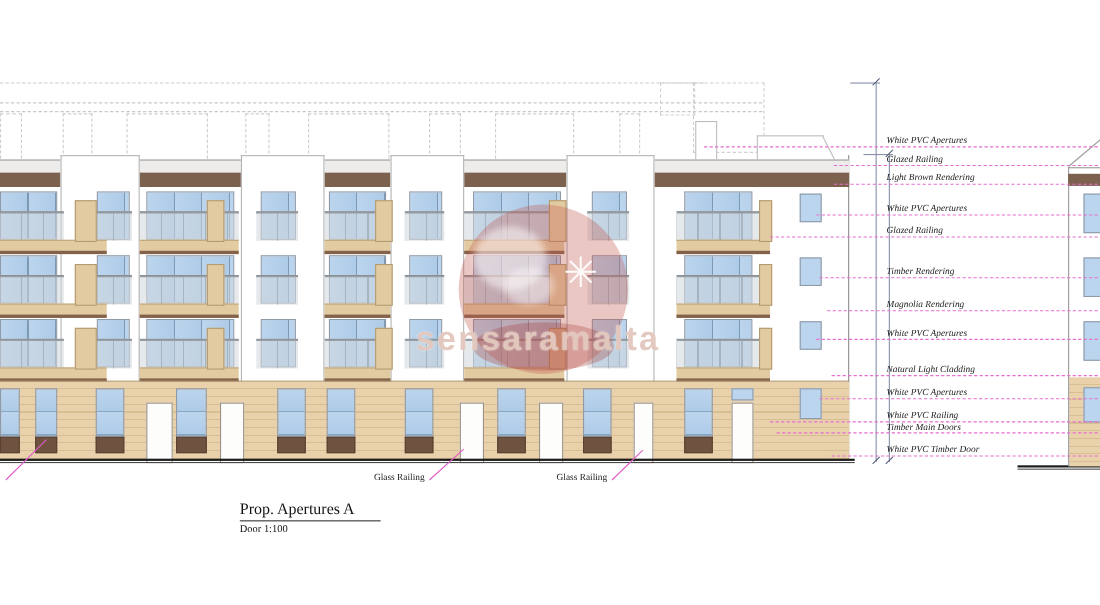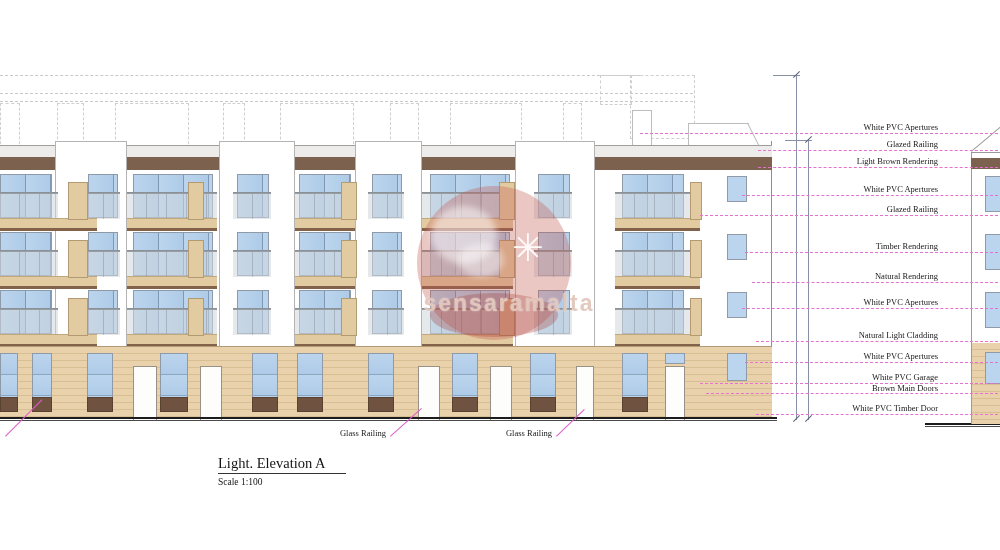--- a/index.html
+++ b/index.html
@@ -44,38 +44,38 @@
   
   .frb{position:absolute;background:#fff;}
   .frb-clad{position:absolute;background:repeating-linear-gradient(180deg,#e8d1ab 0,#e8d1ab 6px,#d8be93 6px,#d8be93 7px);}
 
   
   .dim{position:absolute;background:#8890a8;}
   .dimslash{position:absolute;width:9px;height:1px;background:#55607a;transform:rotate(-45deg);}
 
   
   .annline{position:absolute;height:0;border-top:1px dashed #e570cf;z-index:11;}
-  .ann-label{position:absolute;left:806px;width:132px;text-align:right;
-     font-size:8.5px;line-height:9px;color:#1a1a1a;z-index:12;background:transparent;}
+  .ann-label{position:absolute;left:806px;width:132px;text-align:left;
+     font-size:8.5px;line-height:9px;color:#1a1a1a;z-index:12;background:transparent;font-style:italic;}
   .co-label{position:absolute;font-size:8.5px;color:#1a1a1a;z-index:12;}
   .lead{position:absolute;height:1px;background:#e05cc8;transform-origin:0 0;z-index:11;}
 
   
   .wm-circle{position:absolute;left:417px;top:186px;width:154px;height:154px;border-radius:50%;
      background:rgba(196,92,82,.34);z-index:40;}
   .wm-shade{position:absolute;left:430px;top:293px;width:128px;height:44px;border-radius:50%;
      background:rgba(165,60,52,.30);z-index:40;}
   .wm-blob1{position:absolute;left:431px;top:206px;width:66px;height:58px;border-radius:50%;
      background:rgba(255,255,255,.5);filter:blur(3px);z-index:41;}
   .wm-blob2{position:absolute;left:458px;top:243px;width:46px;height:34px;border-radius:50%;
      background:rgba(255,255,255,.4);filter:blur(3px);z-index:41;}
   .wm-star{position:absolute;left:512px;top:226px;font-family:"DejaVu Sans",sans-serif;
      font-size:38px;color:rgba(255,255,255,.9);z-index:42;}
-  .wm-text{position:absolute;left:416px;top:290px;width:186px;text-align:center;z-index:43;
-     font-family:"Liberation Sans",sans-serif;font-size:23px;font-weight:bold;letter-spacing:2px;
+  .wm-text{position:absolute;left:378px;top:290px;width:186px;text-align:center;z-index:43;
+     font-family:"Liberation Sans",sans-serif;font-size:31px;font-weight:bold;letter-spacing:2px;
      color:rgba(225,198,188,.95);text-shadow:0 0 2px rgba(255,255,255,.55);}
 
   
   .title{position:absolute;left:218px;top:455px;font-size:14.5px;color:#141414;}
   .title-rule{position:absolute;left:218px;top:473px;width:128px;height:1px;background:#333;}
   .scale{position:absolute;left:218px;top:477px;font-size:9.5px;color:#141414;}
 </style>
 </head>
 <body>
 
@@ -282,38 +282,38 @@
   <div class="annline" style="left:700px;top:383px;width:298px"></div>
   <div class="annline" style="left:706px;top:393px;width:292px"></div>
   <div class="annline" style="left:756px;top:414px;width:242px"></div>
 
   <div class="ann-label" style="top:123px">White PVC Apertures</div>
   <div class="ann-label" style="top:140px">Glazed Railing</div>
   <div class="ann-label" style="top:157px">Light Brown Rendering</div>
   <div class="ann-label" style="top:185px">White PVC Apertures</div>
   <div class="ann-label" style="top:205px">Glazed Railing</div>
   <div class="ann-label" style="top:242px">Timber Rendering</div>
-  <div class="ann-label" style="top:272px">Natural Rendering</div>
+  <div class="ann-label" style="top:272px">Magnolia Rendering</div>
   <div class="ann-label" style="top:298px">White PVC Apertures</div>
   <div class="ann-label" style="top:331px">Natural Light Cladding</div>
   <div class="ann-label" style="top:352px">White PVC Apertures</div>
-  <div class="ann-label" style="top:373px">White PVC Garage</div>
-  <div class="ann-label" style="top:384px">Brown Main Doors</div>
+  <div class="ann-label" style="top:373px">White PVC Railing</div>
+  <div class="ann-label" style="top:384px">Timber Main Doors</div>
   <div class="ann-label" style="top:404px">White PVC Timber Door</div>
 
   <div class="co-label" style="left:320px;top:428px;width:66px;text-align:right">Glass Railing</div>
   <div class="lead" style="left:390px;top:436px;width:42px;transform:rotate(-42deg)"></div>
   <div class="co-label" style="left:486px;top:428px;width:66px;text-align:right">Glass Railing</div>
   <div class="lead" style="left:556px;top:436px;width:39px;transform:rotate(-44deg)"></div>
   <div class="lead" style="left:5px;top:436px;width:52px;transform:rotate(-45deg)"></div>
 
   <div class="wm-circle"></div>
   <div class="wm-shade"></div>
   <div class="wm-blob1"></div>
   <div class="wm-blob2"></div>
   <div class="wm-star">✳</div>
   <div class="wm-text">sensaramalta</div>
 
-  <div class="title">Light. Elevation A</div>
+  <div class="title">Prop. Apertures A</div>
   <div class="title-rule"></div>
-  <div class="scale">Scale 1:100</div>
+  <div class="scale">Door 1:100</div>
 
 </div>
 
 </body></html>

